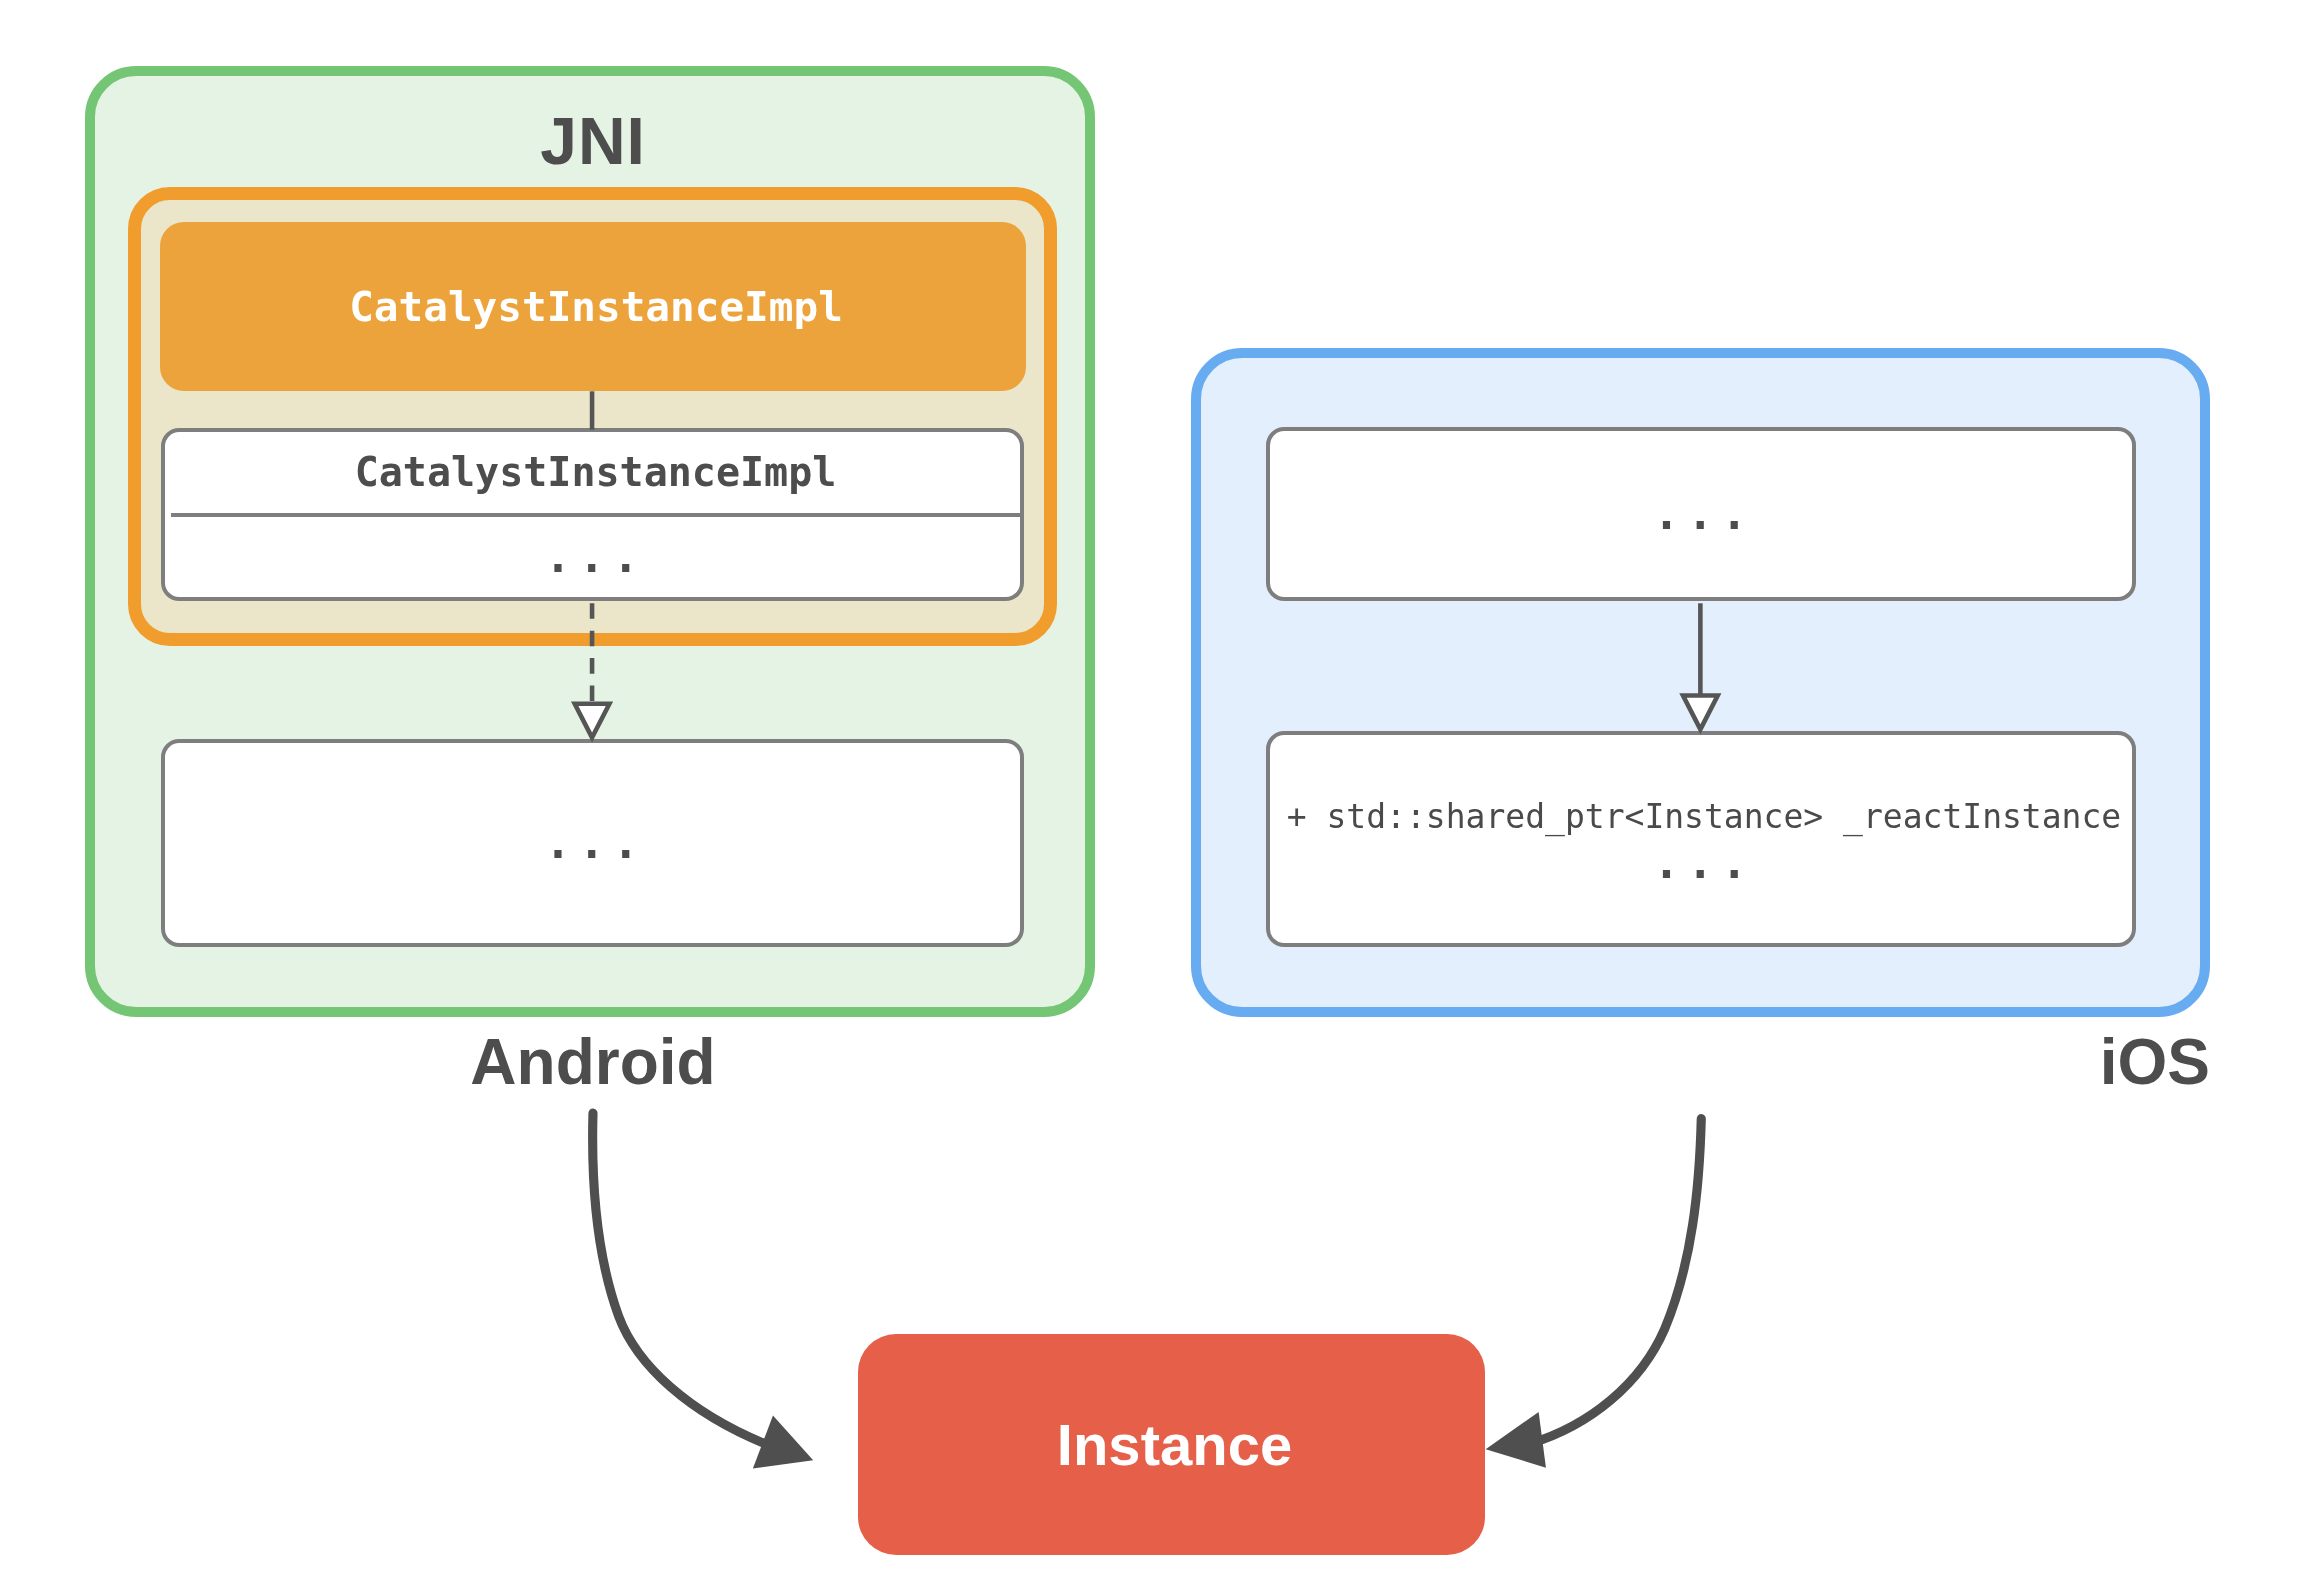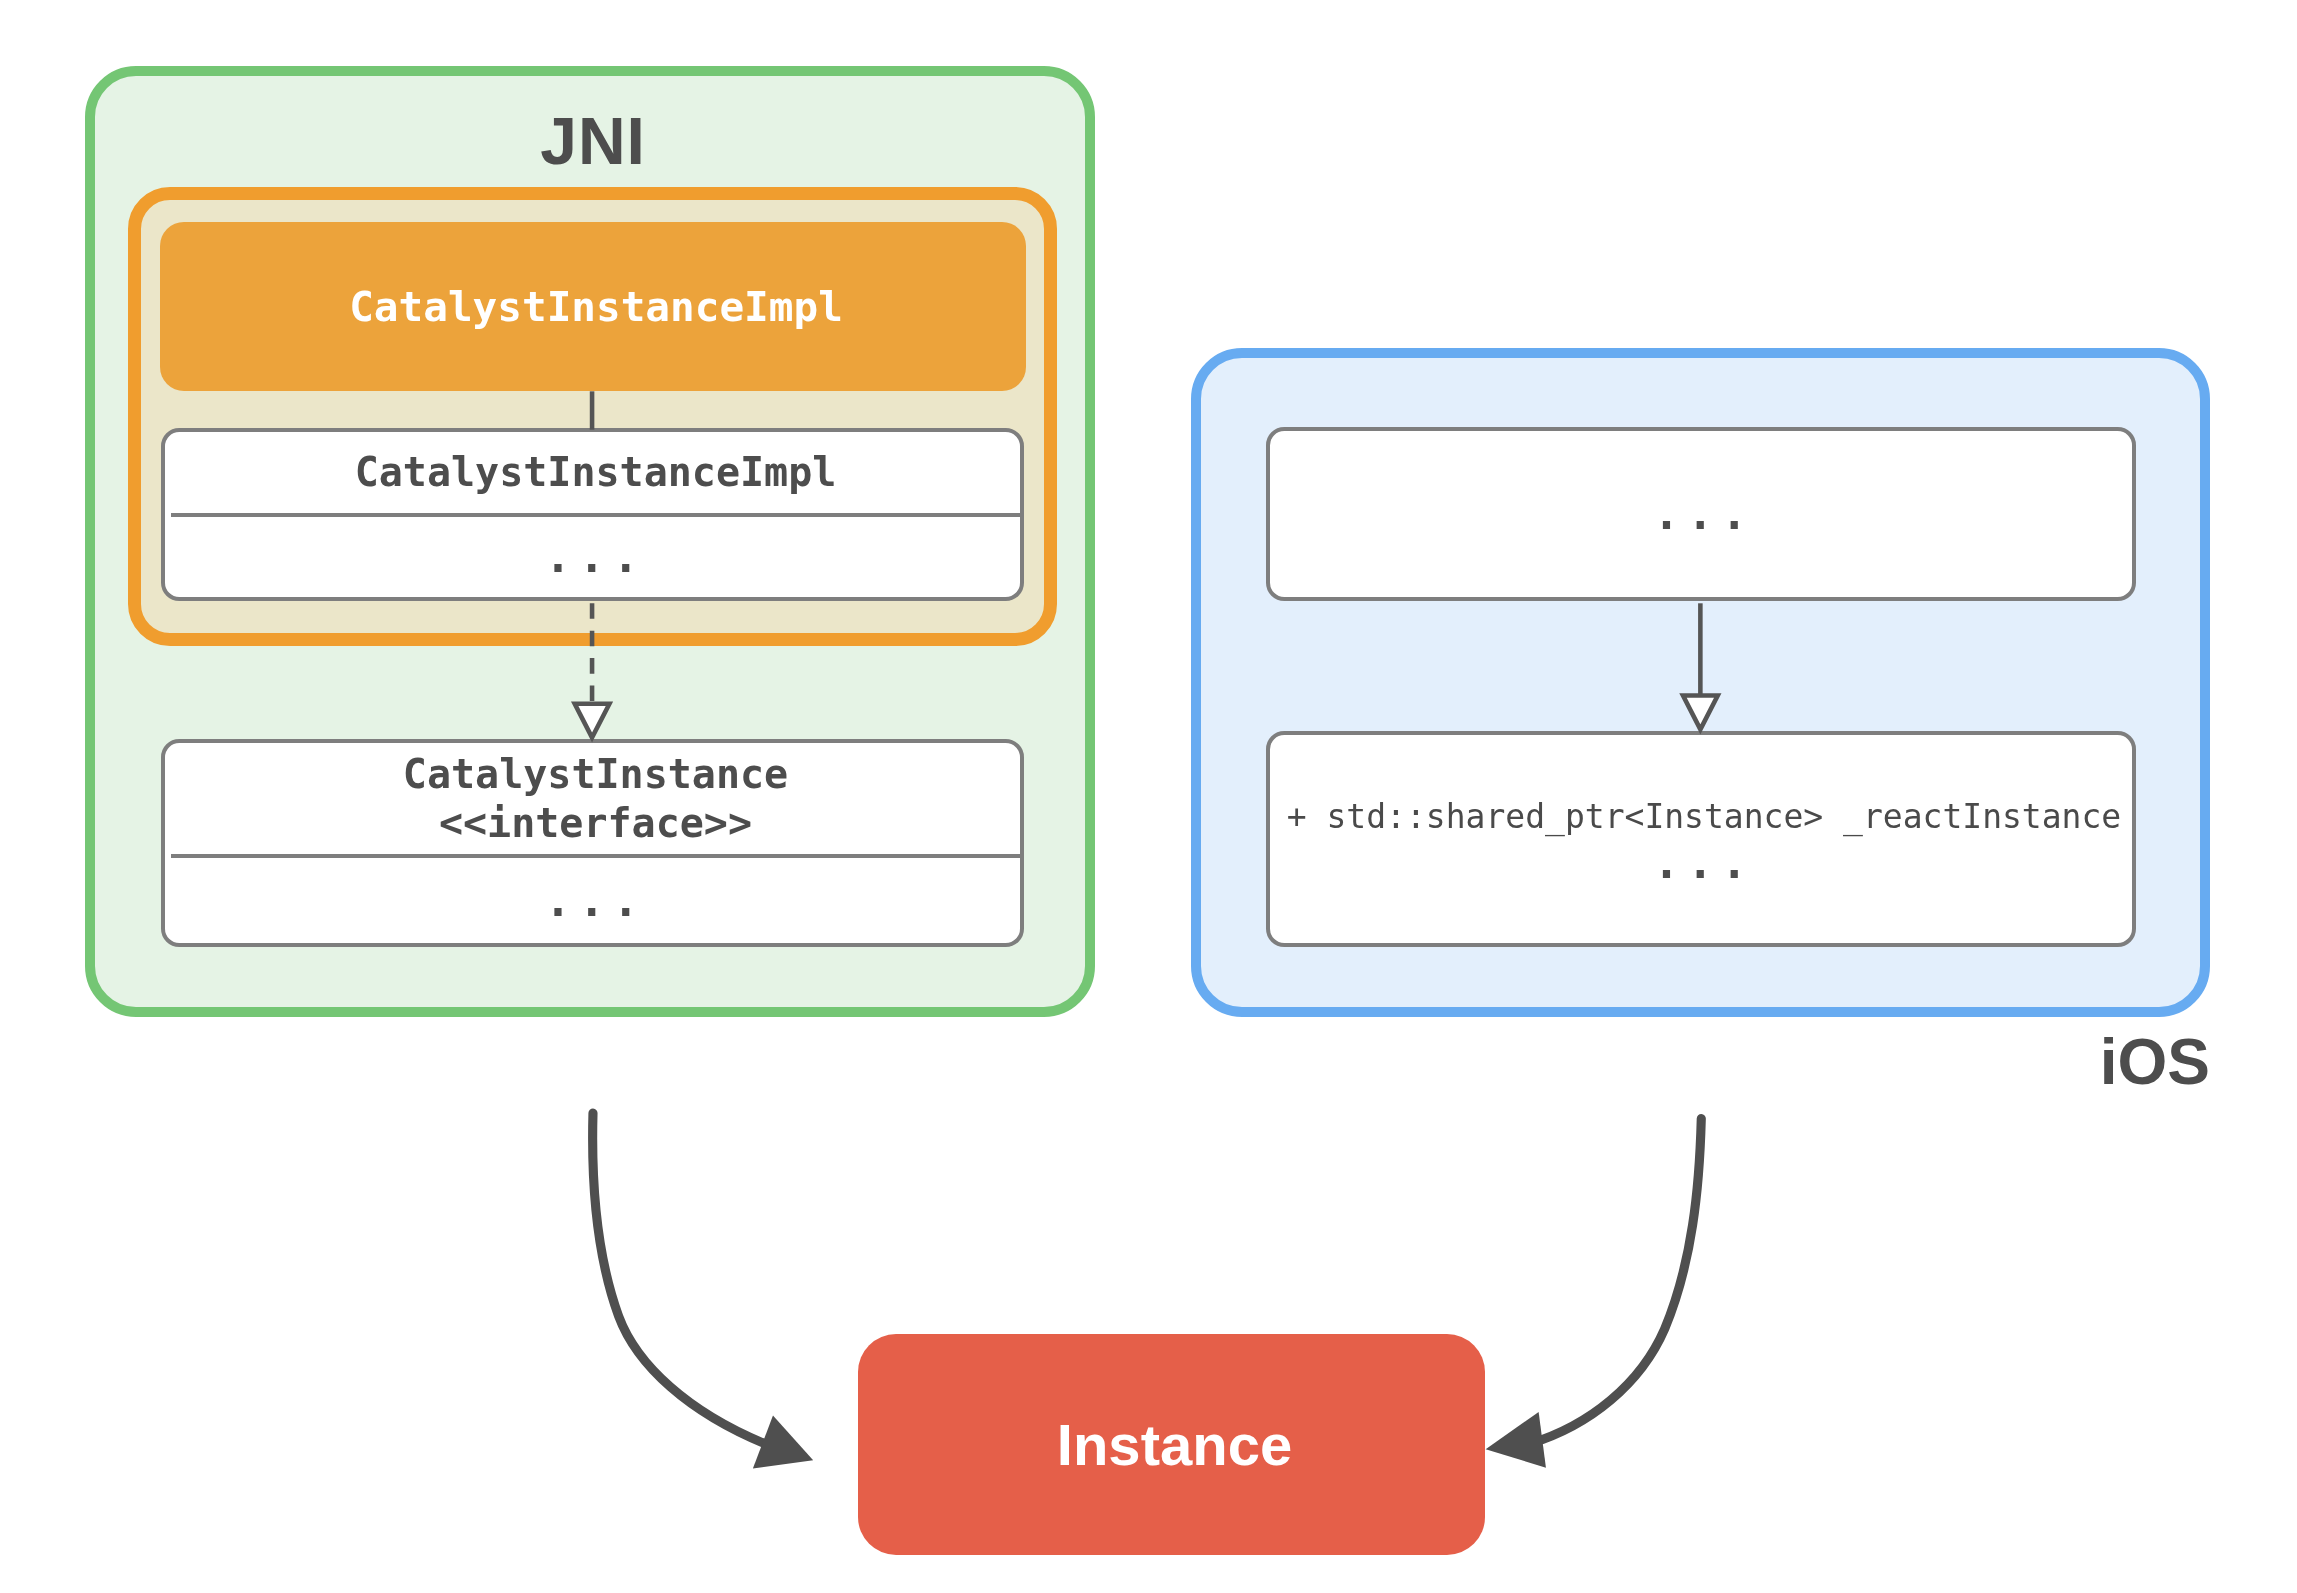--- a/index.html
+++ b/index.html
@@ -124,29 +124,26 @@
   </div>
 
   <div class="abs uml-card impl-card">
     <div class="uml-header">CatalystInstanceImpl</div>
     <div class="uml-body">
       <span class="dots">...</span>
     </div>
   </div>
 
   <div class="abs uml-card interface-card">
-    <div class="uml-header">
-      <div>CatalystInstance</div>
-      <div>&lt;&lt;interface&gt;&gt;</div>
-    </div>
     <div class="uml-body">
       <span class="dots">...</span>
     </div>
   </div>
 
+  <div class="abs platform-label android-label">Android</div>
 
   <section class="abs blue-box"></section>
 
   <div class="abs uml-card rct-bridge-card">
     <div class="uml-body">
       <span class="dots">...</span>
     </div>
   </div>
 
   <div class="abs uml-card rct-cxx-card">

